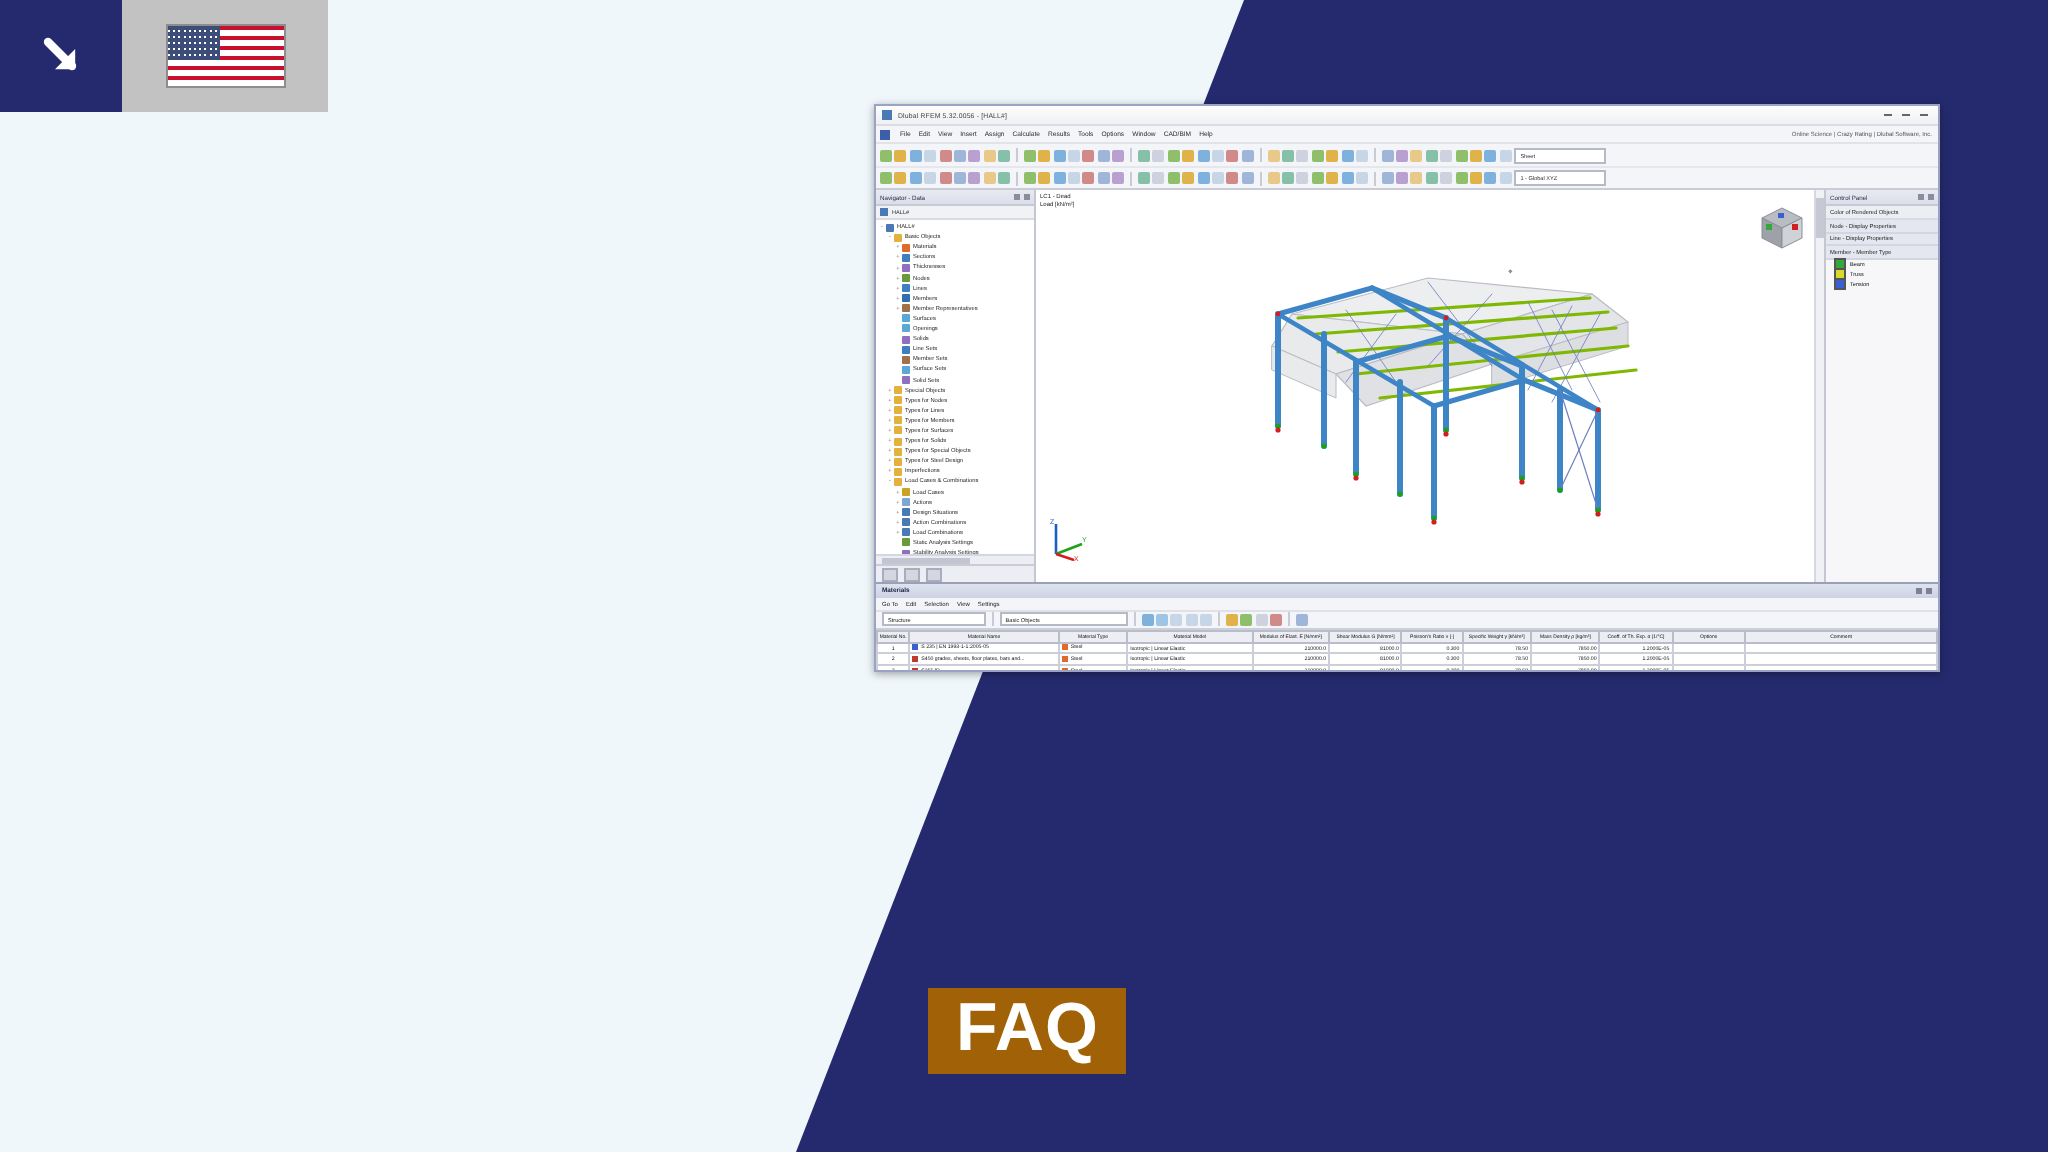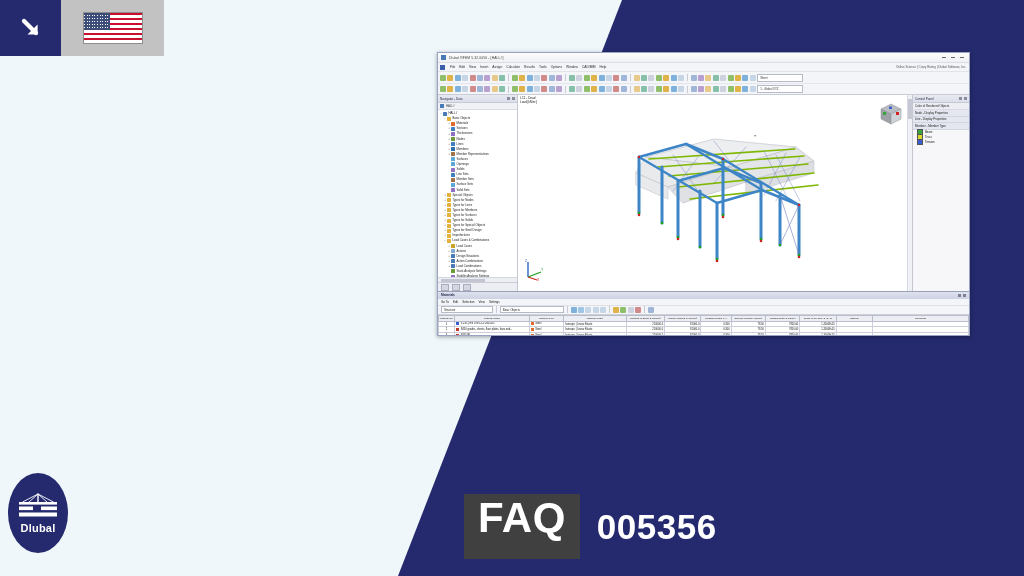--- a/index.html
+++ b/index.html
@@ -29,22 +29,22 @@
 
   
   .logo{position:absolute;left:8px;top:473px;width:60px;height:80px;
     background:#252a6e;border-radius:50%;display:flex;flex-direction:column;
     align-items:center;justify-content:center;}
   .logo .mark{width:40px;height:26px;position:relative;}
   .logo .logotext{color:#fff;font-size:11px;font-weight:bold;margin-top:3px;letter-spacing:0.2px;}
 
   
   .faq-row{position:absolute;left:464px;top:494px;display:flex;align-items:center;z-index:6;}
-  .faq-badge{background:#404040;color:#fff;font-size:42px;font-weight:bold;
-    padding:3px 14px 20px 14px;line-height:1;letter-spacing:0.5px;}
+  .faq-badge{background:#a16207;color:#fff;font-size:34px;font-weight:bold;
+    padding:3px 14px 6px 14px;line-height:1;letter-spacing:0.5px;}
   .faq-num{color:#fff;font-size:35px;font-weight:bold;margin-left:17px;letter-spacing:0.5px;}
 
   
   .app{position:absolute;left:437px;top:52px;width:533px;height:284px;
     background:#f0f0f0;border:1px solid #9aa3c4;box-sizing:border-box;
     box-shadow:0 1px 4px rgba(0,0,0,.35);overflow:hidden;
     font-family:"Liberation Sans",sans-serif;}
 
   .titlebar{height:9px;background:linear-gradient(#fdfdfd,#eef0f3);
     display:flex;align-items:center;padding:0 3px;border-bottom:1px solid #dcdce2;}
@@ -165,37 +165,23 @@
           <div class="starrow" style="top:5px"></div>
           <div class="starrow" style="top:8px"></div>
           <div class="starrow" style="top:11px"></div>
           <div class="starrow" style="top:14px"></div>
         </div>
       </div>
     </div>
   </div>
 
 
-  <div class="logo">
-    <div class="mark">
-      <svg width="40" height="26" viewBox="0 0 40 26" aria-hidden="true">
-        <rect x="1" y="9" width="38" height="2.6" fill="#ffffff"></rect>
-        <rect x="1" y="19.5" width="38" height="4" fill="#ffffff"></rect>
-        <rect x="1" y="13.5" width="14" height="3.6" fill="#ffffff"></rect>
-        <rect x="23" y="13.5" width="16" height="3.6" fill="#ffffff"></rect>
-        <path d="M20 0.5 L20 9" stroke="#ffffff" stroke-width="1.4"></path>
-        <path d="M20 1 L4.5 9 M20 1 L35.5 9 M20 1 L11 9 M20 1 L29 9" stroke="#ffffff" stroke-width="0.9" fill="none"></path>
-      </svg>
-    </div>
-    <div class="logotext">Dlubal</div>
-  </div>
 
   <div class="faq-row">
     <div class="faq-badge">FAQ</div>
-    <div class="faq-num">005356</div>
   </div>
 
   <div class="app">
 
     <div class="titlebar">
       <span class="tb-ico"></span>
       <span class="tb-txt">Dlubal RFEM 5.32.0056 - [HALL#]</span>
       <span class="tb-btns">
         <i></i>
         <i></i>

